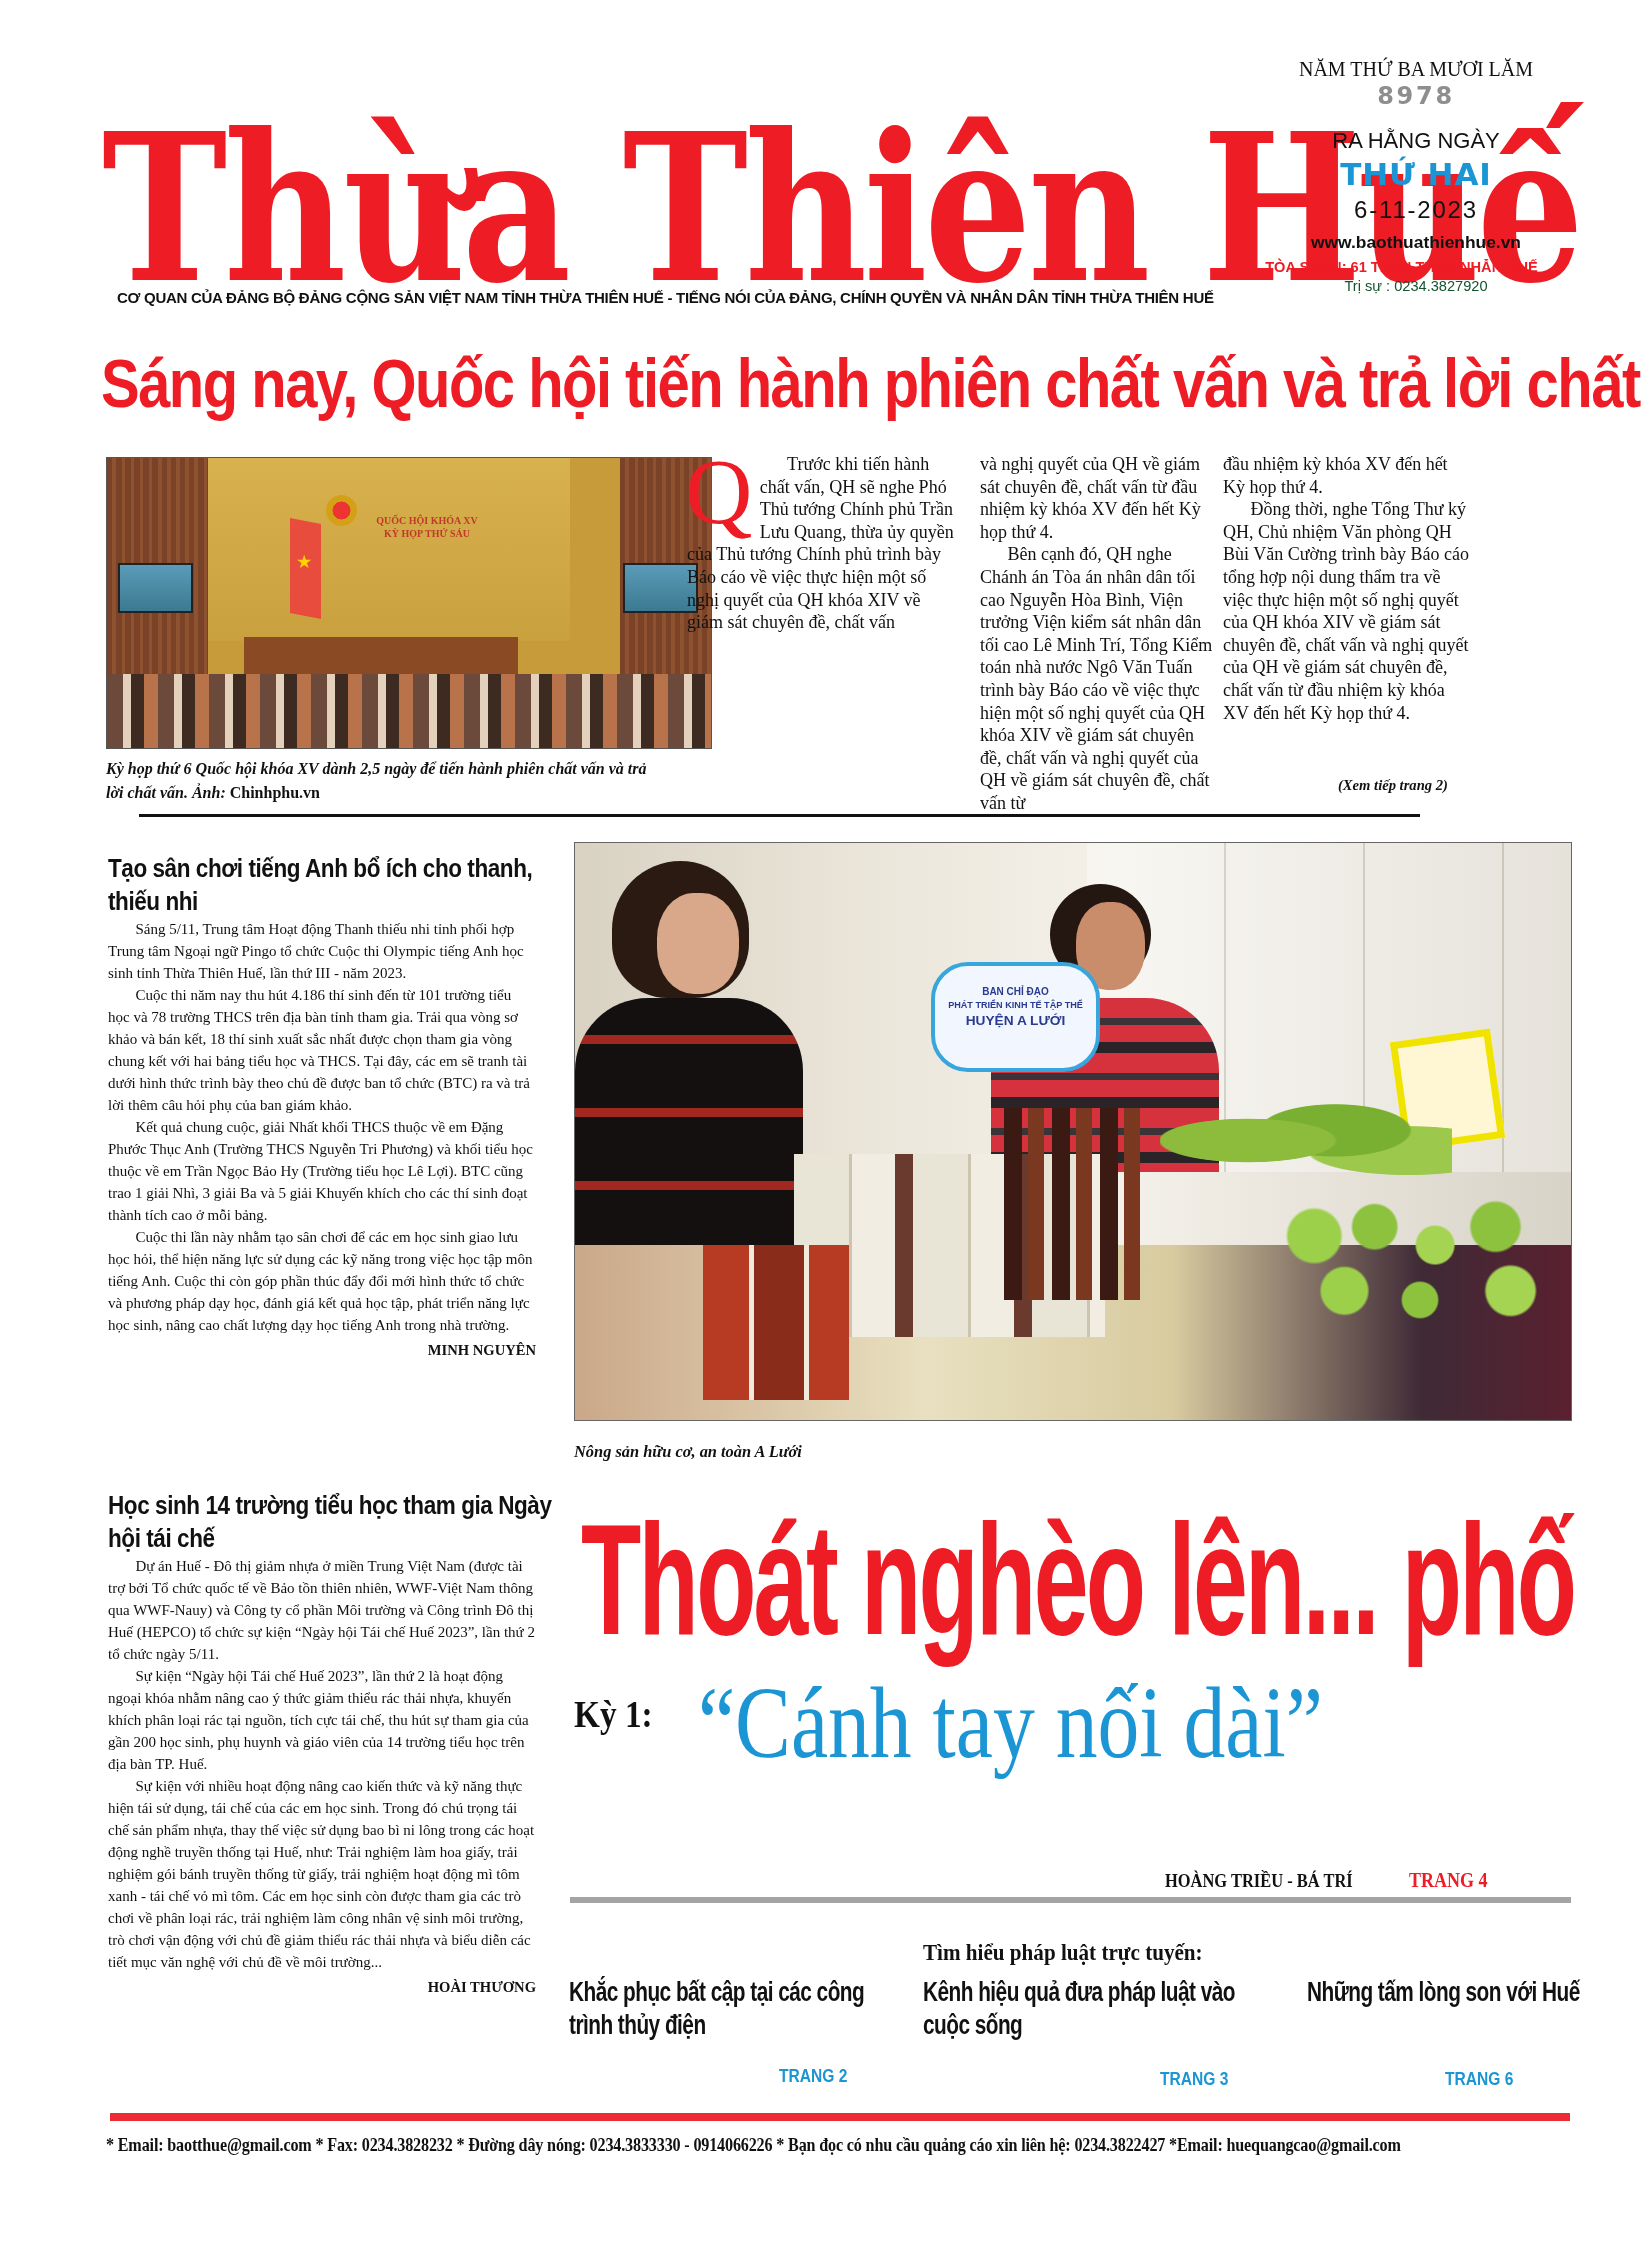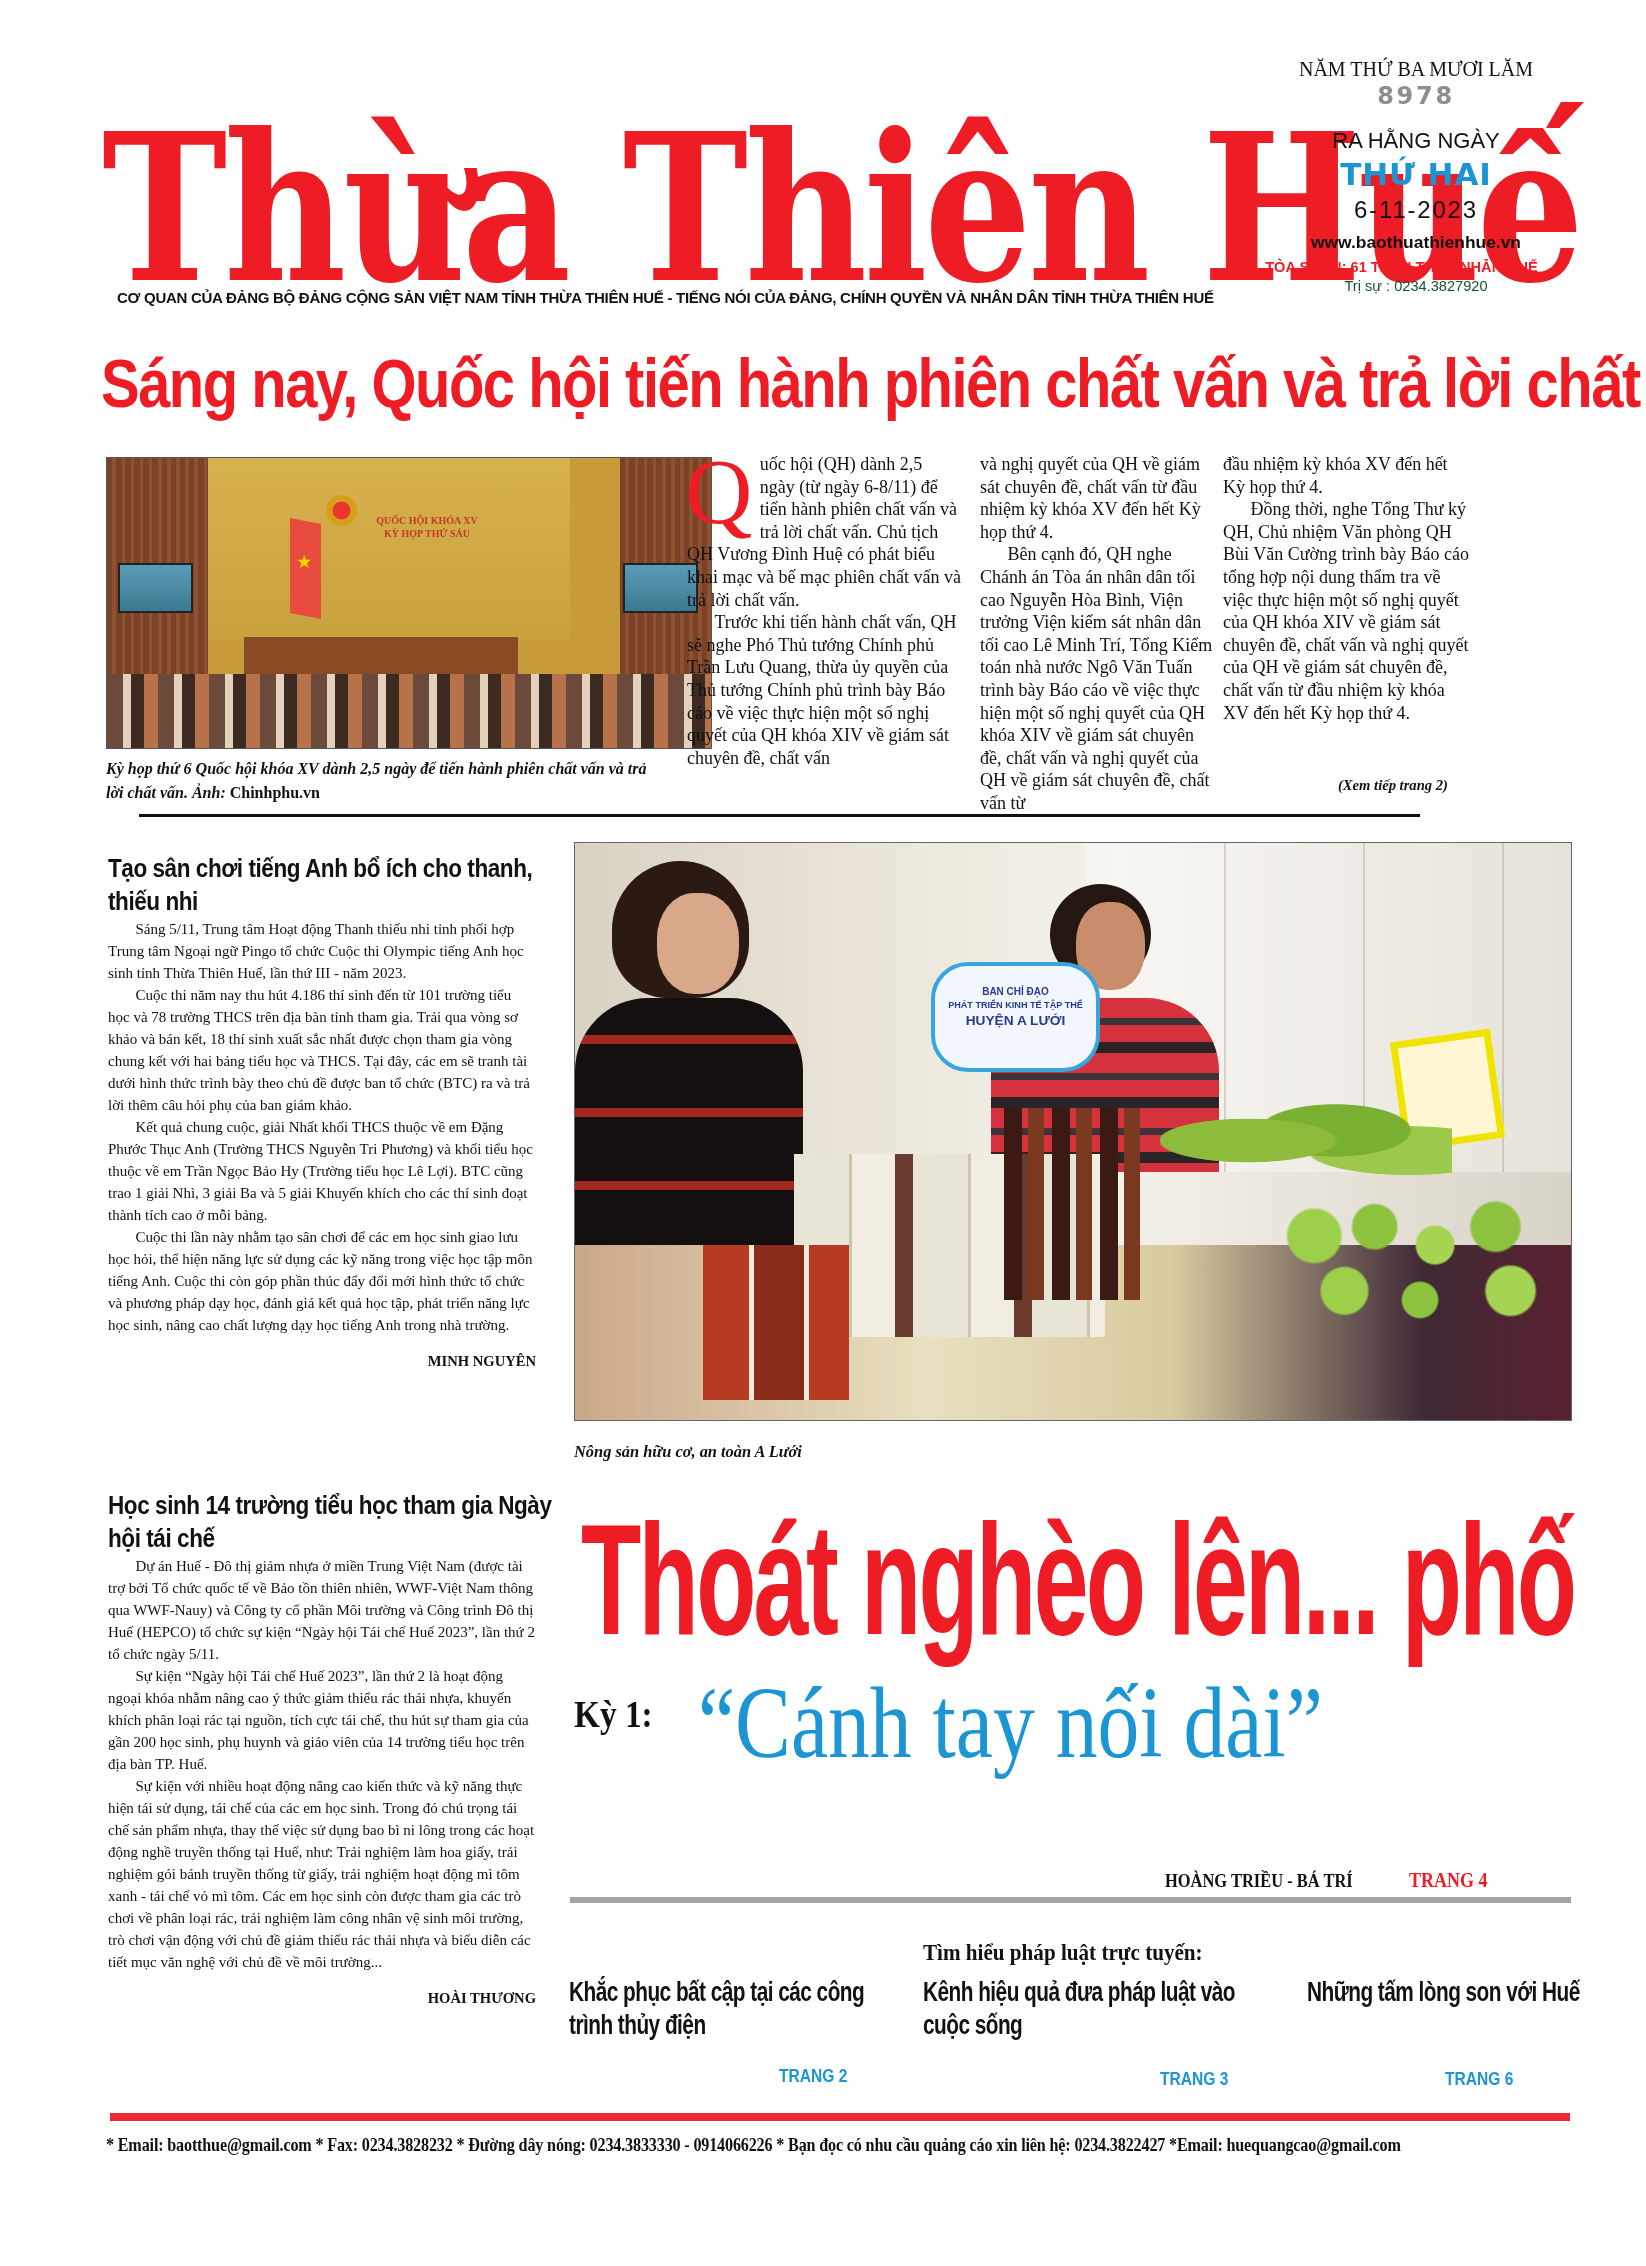--- a/index.html
+++ b/index.html
@@ -65,21 +65,21 @@
   .col2 { left: 980px; top: 453px; width: 236px; }
   .col3 { left: 1223px; top: 453px; width: 247px; }
   .more { left: 1338px; top: 777px; font-style: italic; font-weight: bold; font-size: 14.6px; font-family: "Liberation Serif", serif; }
   .rule1 { left: 139px; top: 814px; width: 1281px; height: 2.7px; background: #111; }
 
   
   .side-head { font-family: "Liberation Sans", sans-serif; font-weight: bold; font-size: 25.6px; line-height: 33px; letter-spacing: -0.5px; transform: scaleX(0.88); transform-origin: left top; width: 512px; }
   .sidecol { left: 108px; width: 428px; }
   .side-body { font-family: Liberation Serif, serif; font-size: 15px; line-height: 22px; }
   .side-body p { text-indent: 27.4px; }
-  .byline { text-align: right; font-weight: bold; font-size: 14.6px; font-family: "Liberation Serif", serif; margin-top: 17px; }
+  .byline { text-align: right; font-weight: bold; font-size: 14.6px; font-family: "Liberation Serif", serif; margin-top: 6px; }
 
   
   .photo2 { left: 574px; top: 842px; width: 998px; height: 579px; overflow: hidden; border: 1.8px solid #666; background: #ddd4c4; }
   .p2-bg { position:absolute; inset:0; background: linear-gradient(90deg,#d9d2c3 0%,#ebe6da 30%,#f4f1ea 55%,#d8d3c7 100%); }
   .p2-panels { position:absolute; left:512px; top:0; width:484px; height:329px; background: repeating-linear-gradient(90deg, rgba(255,255,255,0.35) 0 137px, rgba(180,175,160,0.4) 137px 139px); }
   .p2-womanL-hair { position:absolute; left:37px; top:18.3px; width:137px; height:137px; border-radius: 50% 50% 40% 40%; background:#2b1a12; }
   .p2-womanL-face { position:absolute; left:82px; top:50px; width:82px; height:101px; border-radius: 45%; background:#d9a78a; }
   .p2-womanL-body { position:absolute; left:0px; top:155px; width:228px; height:274px; border-radius: 73px 73px 0 0; background: repeating-linear-gradient(180deg,#151010 0 37px,#a2271f 37px 46px,#151010 46px 73px); }
   .p2-womanR-hair { position:absolute; left:475px; top:41px; width:101px; height:101px; border-radius: 50%; background:#241610; }
   .p2-womanR-face { position:absolute; left:501px; top:59px; width:69px; height:88px; border-radius:45%; background:#c98d6c; }
@@ -160,21 +160,20 @@
   <div class="p1-star">★</div>
   <div class="p1-screenL"></div>
   <div class="p1-screenR"></div>
   <div class="p1-podium"></div>
   <div class="p1-seats"></div>
 </div>
 <div class="abs caption1"><span>Kỳ họp thứ 6 Quốc hội khóa XV dành 2,5 ngày để tiến hành phiên chất vấn và trả lời chất vấn. Ảnh: </span><span class="credit">Chinhphu.vn</span></div>
 
 <div class="abs col col1">
   <span class="dropcap">Q</span>
-  <p class="noind">uốc hội (QH) dành 2,5 ngày (từ ngày 6-8/11) để tiến hành phiên chất vấn và trả lời chất vấn. Chủ tịch QH Vương Đình Huệ có phát biểu khai mạc và bế mạc phiên chất vấn và trả lời chất vấn.</p>
   <p>Trước khi tiến hành chất vấn, QH sẽ nghe Phó Thủ tướng Chính phủ Trần Lưu Quang, thừa ủy quyền của Thủ tướng Chính phủ trình bày Báo cáo về việc thực hiện một số nghị quyết của QH khóa XIV về giám sát chuyên đề, chất vấn</p>
 </div>
 <div class="abs col col2">
   <p class="noind">và nghị quyết của QH về giám sát chuyên đề, chất vấn từ đầu nhiệm kỳ khóa XV đến hết Kỳ họp thứ 4.</p>
   <p>Bên cạnh đó, QH nghe Chánh án Tòa án nhân dân tối cao Nguyễn Hòa Bình, Viện trưởng Viện kiểm sát nhân dân tối cao Lê Minh Trí, Tổng Kiểm toán nhà nước Ngô Văn Tuấn trình bày Báo cáo về việc thực hiện một số nghị quyết của QH khóa XIV về giám sát chuyên đề, chất vấn và nghị quyết của QH về giám sát chuyên đề, chất vấn từ</p>
 </div>
 <div class="abs col col3">
   <p class="noind">đầu nhiệm kỳ khóa XV đến hết Kỳ họp thứ 4.</p>
   <p>Đồng thời, nghe Tổng Thư ký QH, Chủ nhiệm Văn phòng QH Bùi Văn Cường trình bày Báo cáo tổng hợp nội dung thẩm tra về việc thực hiện một số nghị quyết của QH khóa XIV về giám sát chuyên đề, chất vấn và nghị quyết của QH về giám sát chuyên đề, chất vấn từ đầu nhiệm kỳ khóa XV đến hết Kỳ họp thứ 4.</p>
 </div>

